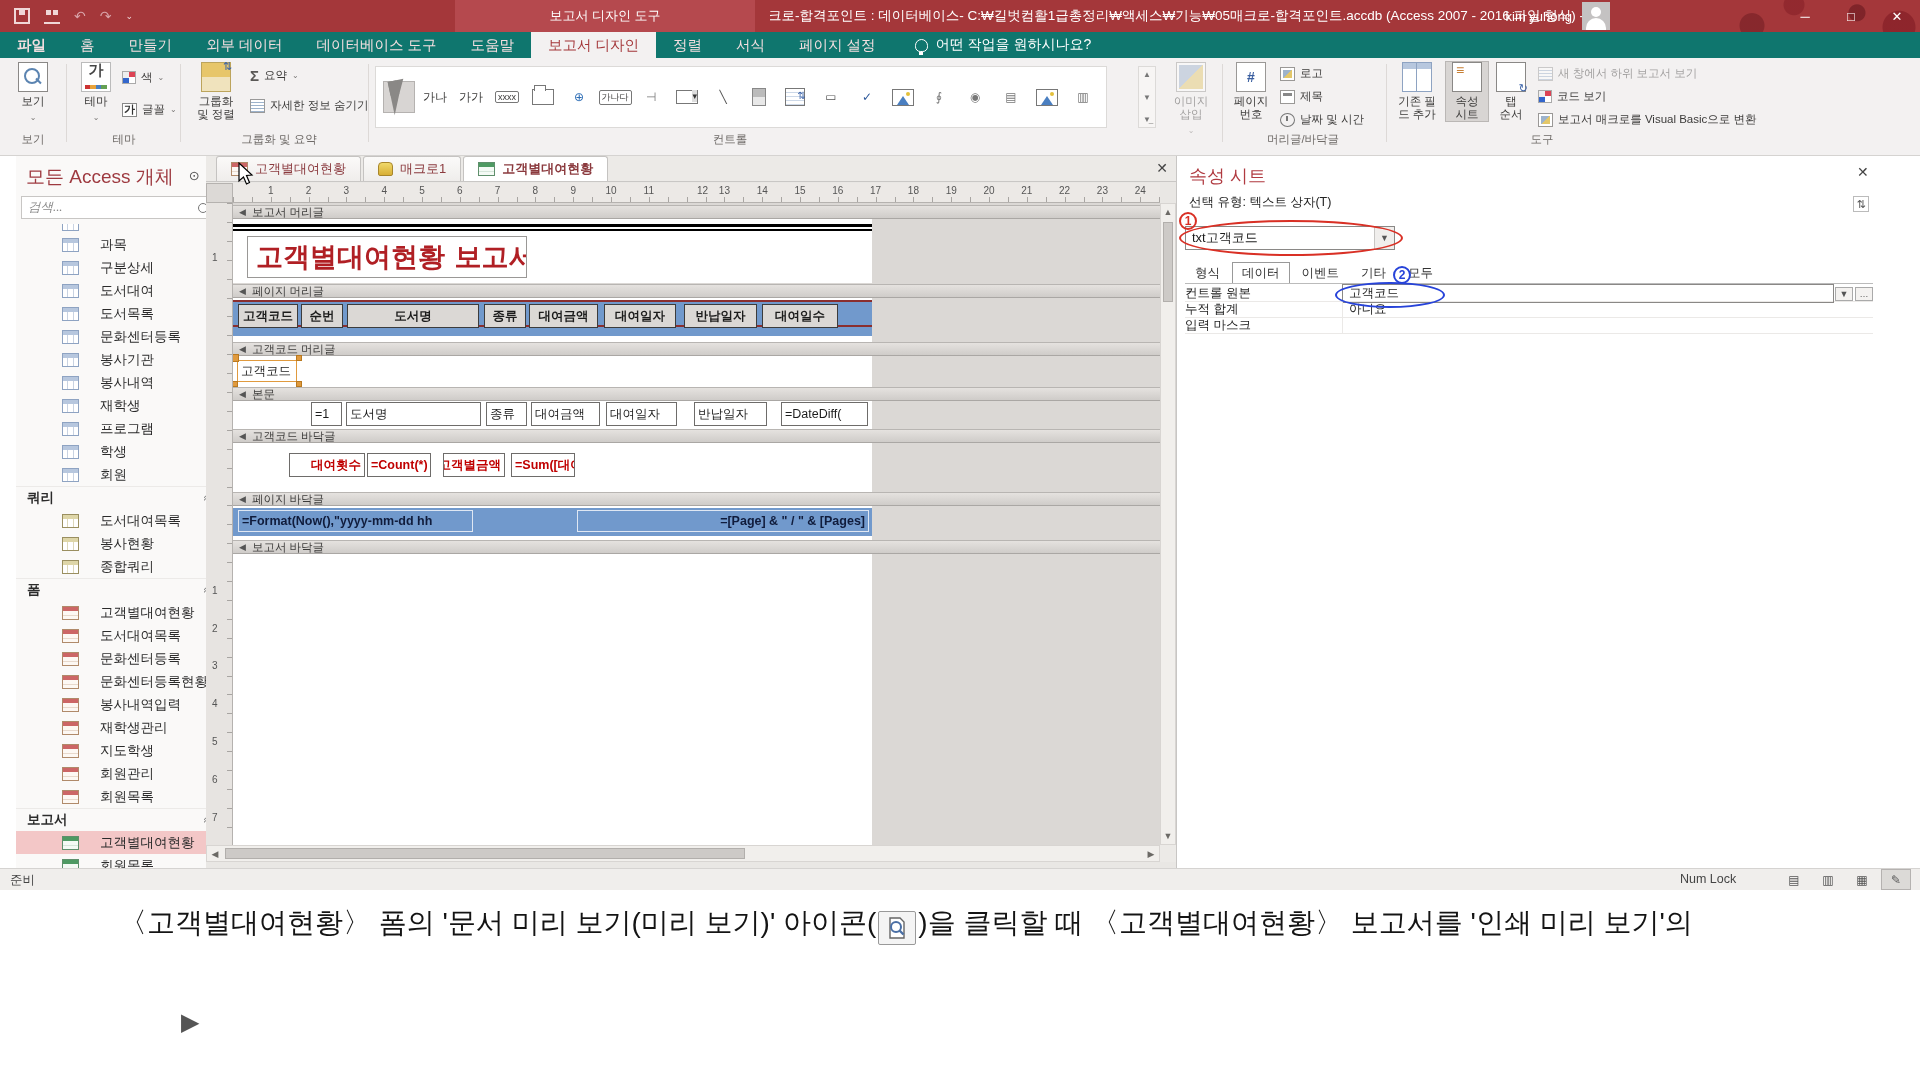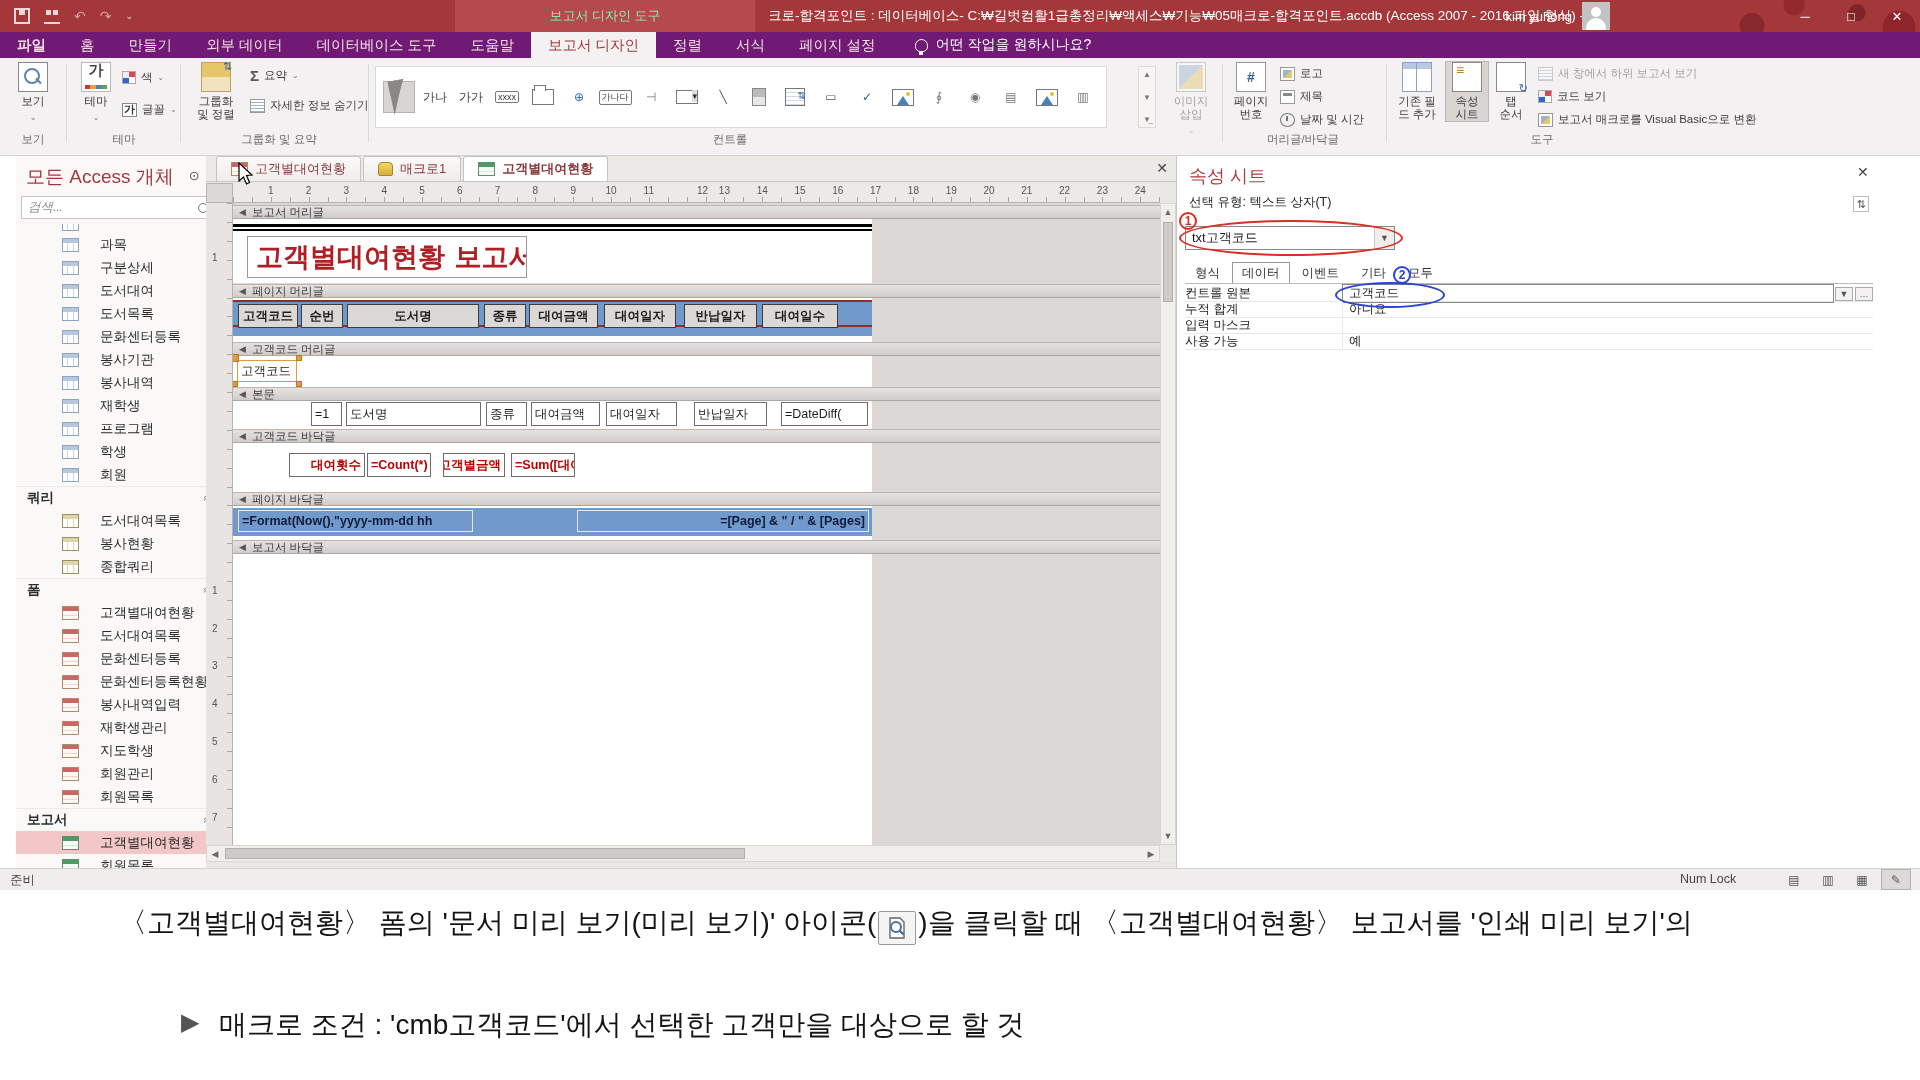--- a/index.html
+++ b/index.html
@@ -15,33 +15,33 @@
                radial-gradient(circle at 70% 15%, rgba(120,20,30,.4) 0 10px, transparent 11px);}
   .qat{position:absolute;top:6px;height:20px;display:flex;align-items:center;gap:14px;left:14px;}
   .qat-ico{width:16px;height:16px;position:relative;opacity:.95;}
   .qat-save{border:2px solid #f5dfe0;}
   .qat-save::after{content:"";position:absolute;left:3px;top:0;width:6px;height:5px;background:#f5dfe0;}
   .qat-tree{border-bottom:2px solid #f5dfe0;}
   .qat-tree::before{content:"";position:absolute;left:2px;top:2px;width:5px;height:5px;background:#f5dfe0;}
   .qat-tree::after{content:"";position:absolute;right:2px;top:2px;width:5px;height:5px;background:#f5dfe0;}
   .qat-arrow{font-size:14px;color:#d9a3a8;line-height:16px;}
   .qat-caret{font-size:9px;color:#f0d8d9;}
-  #ctx-group{position:absolute;left:455px;top:0;width:300px;height:32px;background:#b5494e;color:#86efac;
+  #ctx-group{position:absolute;left:455px;top:0;width:300px;height:32px;background:#b5494e;color:#ffffff;
     font-size:13px;display:flex;align-items:center;justify-content:center;}
   #doc-title{position:absolute;left:770px;top:0;width:830px;height:32px;color:#fff;font-size:13.5px;
     display:flex;align-items:center;justify-content:center;white-space:nowrap;overflow:hidden;}
   #tb-user{position:absolute;right:310px;top:0;height:32px;display:flex;align-items:center;gap:10px;color:#fff;font-size:13px;}
   #avatar{width:28px;height:28px;background:#c4c2c2;position:relative;overflow:hidden;}
   #avatar::before{content:"";position:absolute;left:9px;top:5px;width:10px;height:10px;border-radius:50%;background:#fff;}
   #avatar::after{content:"";position:absolute;left:4px;top:16px;width:20px;height:12px;border-radius:10px 10px 0 0;background:#fff;}
   #win-btns{position:absolute;right:0;top:0;height:32px;display:flex;}
   .win-btn{width:46px;height:32px;display:flex;align-items:center;justify-content:center;color:#fff;font-size:13px;}
 
   
-  #menubar{position:absolute;left:0;top:32px;width:1920px;height:26px;background:#701a75;display:flex;align-items:stretch;overflow:hidden;}
+  #menubar{position:absolute;left:0;top:32px;width:1920px;height:26px;background:#0f766e;display:flex;align-items:stretch;overflow:hidden;}
   .menu-tab{color:#f3dfe0;font-size:14.5px;padding:0 17px;display:flex;align-items:center;white-space:nowrap;}
   .menu-tab.active{background:#f3f1f1;color:#a4373a;}
   #tellme{display: flex;align-items:center;color:#fff;font-size:14px;gap:8px;padding-left:22px;white-space:nowrap;}
   .bulb{width:13px;height:13px;border:1.5px solid #fff;border-radius:50% 50% 40% 40%;position:relative;}
   .bulb::after{content:"";position:absolute;left:3px;bottom:-4px;width:4px;height:3px;background:#fff;}
 
   
   #ribbon{position:absolute;left:0;top:58px;width:1920px;height:98px;background:#f3f1f1;border-bottom:1px solid #d5d3d1;overflow:hidden;}
   .rb-sep{position:absolute;top:6px;height:78px;width:1px;background:#ddd9d7;}
   .rb-label{position:absolute;top:74px;height:18px;font-size:11.5px;color:#6e6a67;text-align:center;white-space:nowrap;}
@@ -732,24 +732,20 @@
           <span class="pbtn" style="right: 0px;">…</span>
         </div>
         <div class="prow">
           <span class="pl">누적 합계</span>
           <span class="pv">아니요</span>
         </div>
         <div class="prow">
           <span class="pl">입력 마스크</span>
           <span class="pv"></span>
         </div>
-        <div class="prow">
-          <span class="pl">사용 가능</span>
-          <span class="pv">예</span>
-        </div>
       </div>
 
     <div class="ann-circle red" style="left:2px;top:56px;width:18px;height:18px;">
         <span>1</span>
       </div>
     <div class="ann-ellipse red" style="left:2px;top:64px;width:224px;height:36px;"></div>
     <div class="ann-circle blue" style="left:216px;top:110px;width:18px;height:18px;">
         <span>2</span>
       </div>
     <div class="ann-ellipse blue" style="left:158px;top:126px;width:110px;height:26px;"></div>
@@ -770,16 +766,15 @@
     <div class="ins-line" style="top:14px;">
       <span>〈고객별대여현황〉 폼의 '문서 미리 보기(미리 보기)' 아이콘(</span><span id="ins-icon">
           <svg width="24" height="24" viewBox="0 0 24 24">
             <path d="M5 2h10l4 4v16H5z" fill="#fff" stroke="#666" stroke-width="1.4"></path>
             <circle cx="11" cy="11" r="5" fill="none" stroke="#4a6fa5" stroke-width="2"></circle>
             <path d="M14.5 14.5 L18.5 18.5" stroke="#4a6fa5" stroke-width="2.4"></path>
           </svg>
         </span><span>)을 클릭할 때 〈고객별대여현황〉 보고서를 '인쇄 미리 보기'의</span>
     </div>
     <span id="ins-bullet" style="top:118px;">▶</span>
-    <div class="ins-line" style="left:178px;top:116px;">매크로 조건 : 'cmb고객코드'에서 선택한 고객만을 대상으로 할 것</div>
   </div>
 
 </div>
 
 </body></html>

